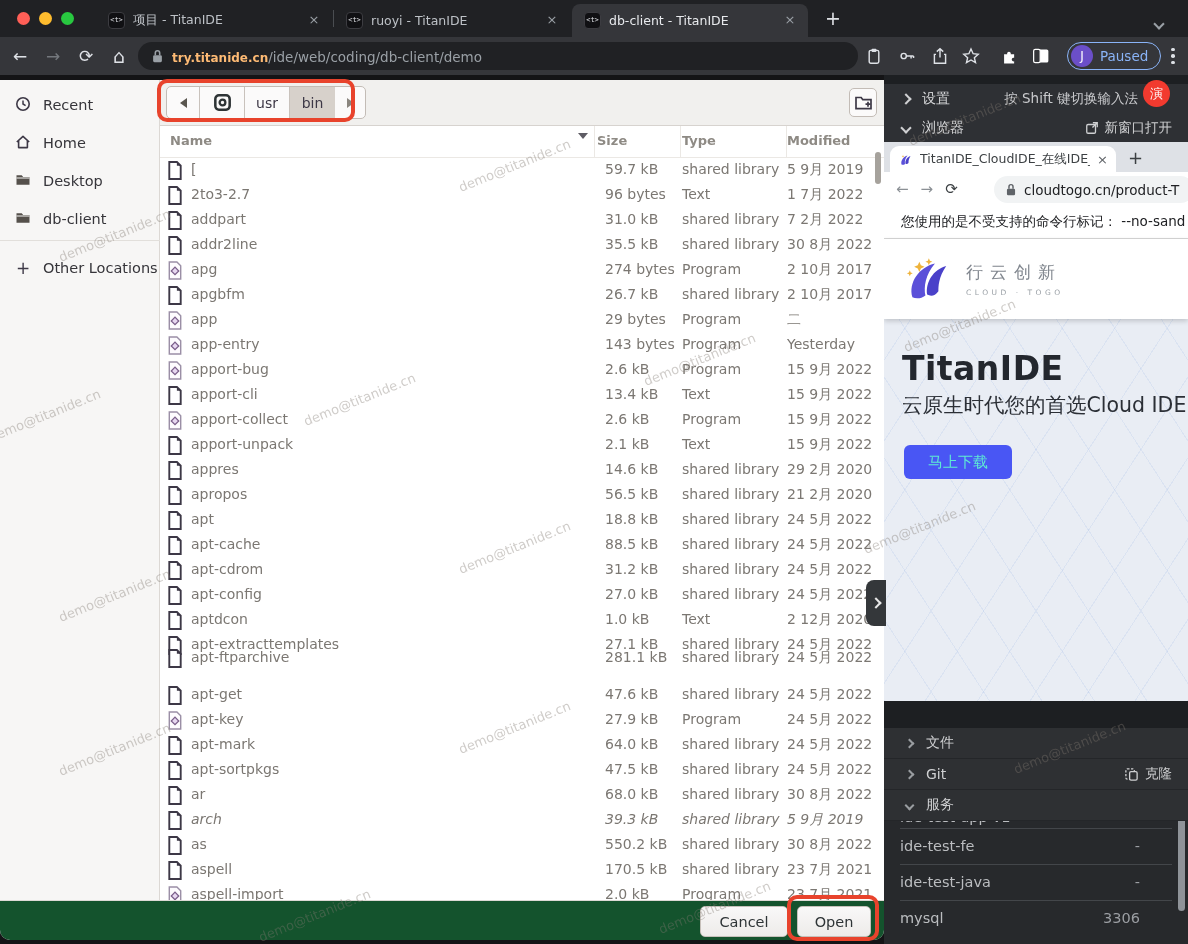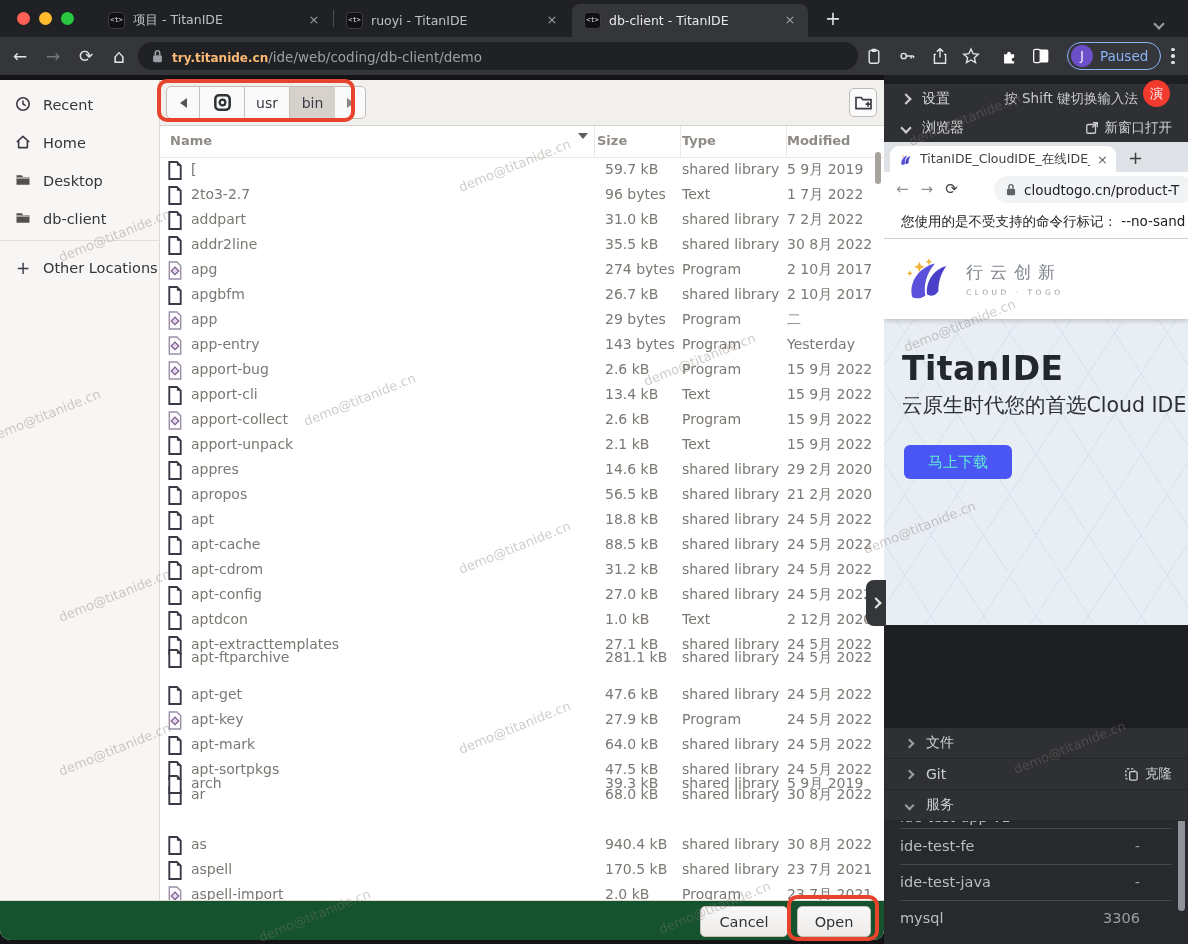--- a/index.html
+++ b/index.html
@@ -107,21 +107,21 @@
   #mininav .n { font-size:15px; color:#8b9095; margin-left:12px; }
   #mininav .reload { color:#3c4043; }
   #miniurl { position:absolute; left:110px; top:101px; width:200px; height:27px; background:#f1f3f4; border-radius:14px;
     display:flex; align-items:center; gap:8px; padding:0 12px; color:#202124; font-size:13.5px; white-space:nowrap; overflow:hidden; }
   #warnbar { position:absolute; left:0; top:131px; width:304px; height:33px; background:#fff; border-bottom:1px solid #d6d6d6;
     display:flex; align-items:center; padding-left:17px; color:#202124; font-size:13.5px; white-space:nowrap; overflow:hidden; }
   #siteheader { position:absolute; left:0; top:164px; width:304px; height:80px; background:#fff;
     box-shadow:0 2px 5px rgba(0,0,0,.18); display:flex; align-items:center; gap:12px; padding-left:18px; z-index:2; }
   #brandtext .b1 { color:#80868e; font-size:17px; letter-spacing:7px; white-space:nowrap; }
   #brandtext .b2 { color:#9aa0a6; font-size:7.5px; letter-spacing:3.5px; margin-top:4px; }
-  #hero { position:absolute; left:0; top:244px; width:304px; height:306px; background:#e9edf4; overflow:hidden;
+  #hero { position:absolute; left:0; top:244px; width:304px; height:382px; background:#e9edf4; overflow:hidden;
     background-image:
       repeating-linear-gradient(57deg, rgba(130,165,225,.14) 0 1px, transparent 1px 44px),
       repeating-linear-gradient(-57deg, rgba(130,165,225,.14) 0 1px, transparent 1px 44px); }
   #hero h1 { margin:30px 0 0 18px; font-size:33px; color:#23272e; letter-spacing:.5px; }
   #hero h2 { margin:3px 0 0 18px; font-size:20.5px; font-weight:normal; color:#2b2f36; white-space:nowrap; }
   .para { margin:26px 0 0 18px; }
   #para2 { margin-top:13px; }
   #cta { margin:17px 0 0 20px; width:108px; height:34px; background:#4956f4; border-radius:6px;
     color:#5eead4; font-size:15px; display:flex; align-items:center; justify-content:center; }
   #panels { position:absolute; left:0; top:653px; width:304px; height:216px; background:#27292c; }
@@ -561,37 +561,37 @@
             <div class="frow" style="top: 625px;">
               <span class="ficon"><svg width="16" height="19" viewBox="0 0 16 20">
                   <path d="M2 1 h8 l4 4 v14 h-12 z" fill="#fff" stroke="#3d3846" stroke-width="2"></path>
                   <path d="M10 1 l4 4 h-4 z" fill="#3d3846"></path>
                 </svg></span>
               <span class="fname">ar</span>
               <span class="fsize">68.0 kB</span>
               <span class="ftype">shared library</span>
               <span class="fmod">30 8月 2022</span>
             </div>
-            <div class="frow" style="top: 614px;">
+            <div class="frow" style="top: 650px; font-style: italic;">
               <span class="ficon"><svg width="16" height="19" viewBox="0 0 16 20">
                   <path d="M2 1 h8 l4 4 v14 h-12 z" fill="#fff" stroke="#3d3846" stroke-width="2"></path>
                   <path d="M10 1 l4 4 h-4 z" fill="#3d3846"></path>
                 </svg></span>
               <span class="fname">arch</span>
               <span class="fsize">39.3 kB</span>
               <span class="ftype">shared library</span>
               <span class="fmod">5 9月 2019</span>
             </div>
             <div class="frow" style="top: 675px;">
               <span class="ficon"><svg width="16" height="19" viewBox="0 0 16 20">
                   <path d="M2 1 h8 l4 4 v14 h-12 z" fill="#fff" stroke="#3d3846" stroke-width="2"></path>
                   <path d="M10 1 l4 4 h-4 z" fill="#3d3846"></path>
                 </svg></span>
               <span class="fname">as</span>
-              <span class="fsize">940.4 kB</span>
+              <span class="fsize">550.2 kB</span>
               <span class="ftype">shared library</span>
               <span class="fmod">30 8月 2022</span>
             </div>
             <div class="frow" style="top: 700px;">
               <span class="ficon"><svg width="16" height="19" viewBox="0 0 16 20">
                   <path d="M2 1 h8 l4 4 v14 h-12 z" fill="#fff" stroke="#3d3846" stroke-width="2"></path>
                   <path d="M10 1 l4 4 h-4 z" fill="#3d3846"></path>
                 </svg></span>
               <span class="fname">aspell</span>
               <span class="fsize">170.5 kB</span>

